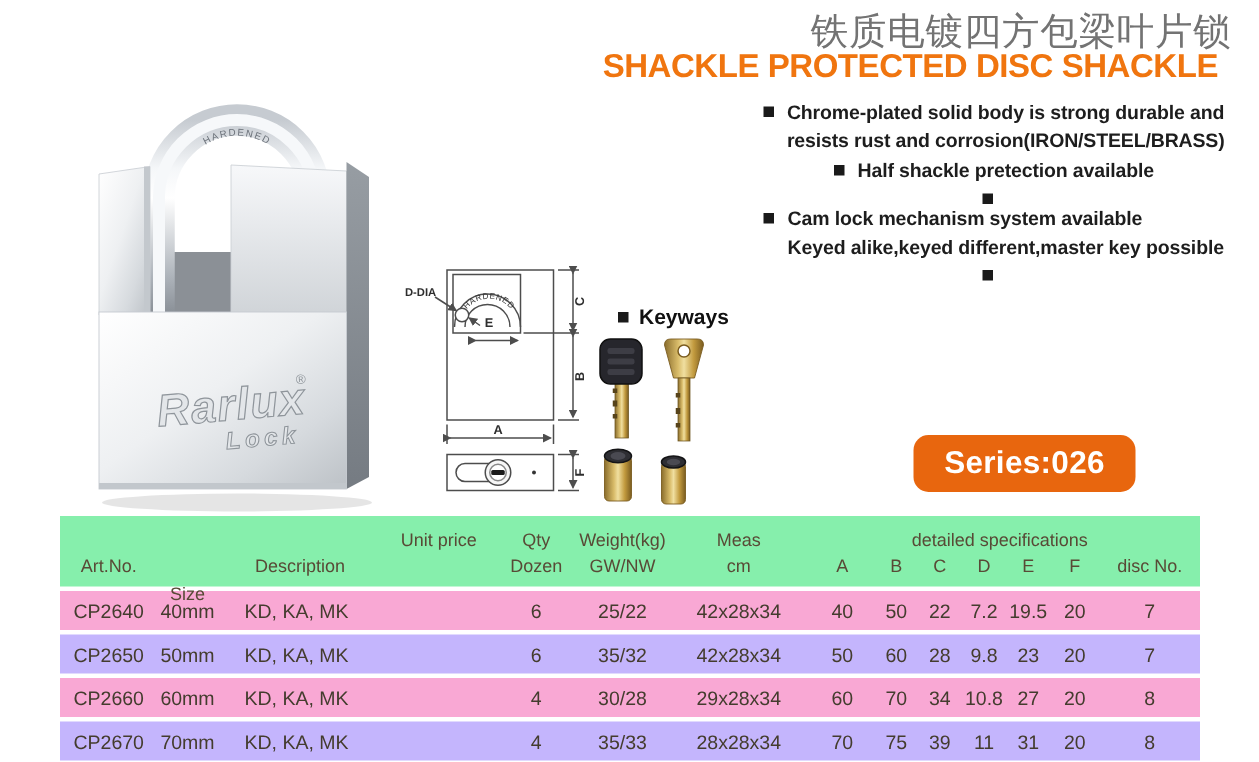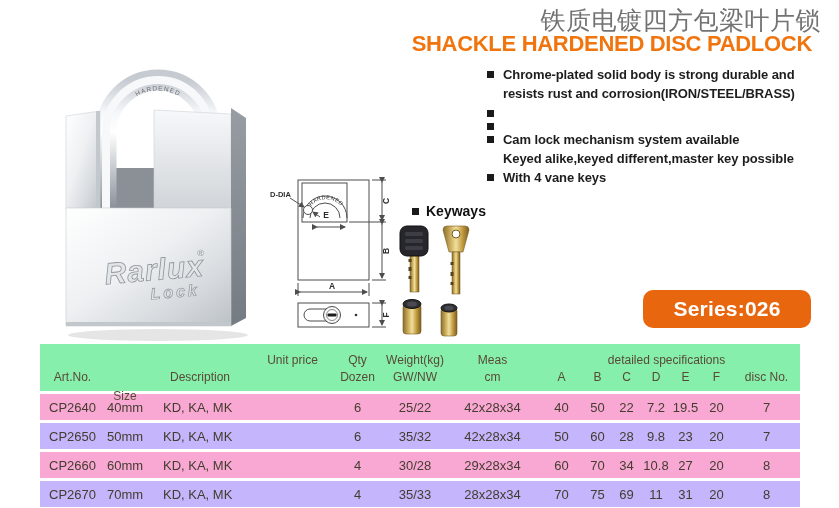--- a/index.html
+++ b/index.html
@@ -15,37 +15,37 @@
     top:4px; right:18px; font-size:25px; font-weight:400;
     color:#737373; letter-spacing:0.5px; white-space:nowrap;
   }
   .title-en {
     top:31px; right:27px; font-size:22px; font-weight:bold;
     color:#F0750F; letter-spacing:-0.3px; white-space:nowrap;
   }
 
   
   .features { left:486px; top:65px; width:352px; }
-  .feat { display:flex; align-items:flex-start; }
+  .feat { display:flex; align-items:flex-start;justify-content:center; }
   .feat .sq {
     width:7px; height:7px; background:#1a1a1a; flex:0 0 7px;
     margin:6px 9px 0 1px;
   }
   .feat .ft { font-size:13px; font-weight:bold; color:#1d1d1d;
     line-height:19.3px; letter-spacing:-0.1px; }
   .feat .ft div { white-space:nowrap; }
 
   
   .keyways-label { left:412px; top:203px; display:flex; align-items:center; }
   .keyways-label .sq { width:7px; height:7px; background:#1a1a1a; margin-right:7px; }
   .keyways-label span { font-size:14px; font-weight:bold; color:#111; }
 
   
   .series-badge {
-    left:643px; top:290px; width:168px; height:38px;
+    left:609px; top:290px; width:148px; height:38px;
     background:#E8660E; border-radius:10px;
     color:#fff; font-size:21px; font-weight:bold;
     display:flex; align-items:center; justify-content:center;
     letter-spacing:0.2px;
   }
 
   
   .spec-table { left:40px; top:344px; width:760px; }
   .grid {
     display:grid;
@@ -85,48 +85,48 @@
   .padlock-photo { left:50px; top:58px; }
   .dim-diagram  { left:268px; top:150px; }
   .keys-image   { left:393px; top:222px; }
 
   svg text { font-family:"Liberation Sans","DejaVu Sans",sans-serif; }
 </style>
 </head>
 <body>
 
 <div class="abs title-cn">铁质电镀四方包梁叶片锁</div>
-<div class="abs title-en">SHACKLE HARDENED DISC PADLOCK</div>
+<div class="abs title-en">SHACKLE PROTECTED DISC SHACKLE</div>
 
 <div class="abs features">
   <div class="feat">
     <span class="sq"></span>
     <div class="ft">
       <div>Chrome-plated solid body is strong durable and</div>
       <div>resists rust and corrosion(IRON/STEEL/BRASS)</div>
     </div>
   </div>
   <div class="feat">
     <span class="sq"></span>
+    <div class="ft">
+        <div>Half shackle pretection available</div>
+      </div>
   </div>
   <div class="feat">
     <span class="sq"></span>
   </div>
   <div class="feat">
     <span class="sq"></span>
     <div class="ft">
       <div>Cam lock mechanism system available</div>
       <div>Keyed alike,keyed different,master key possible</div>
     </div>
   </div>
   <div class="feat">
     <span class="sq"></span>
-    <div class="ft">
-        <div>With 4 vane keys</div>
-      </div>
   </div>
 </div>
 
 <svg class="abs padlock-photo" width="215" height="285" viewBox="0 0 215 285">
   <defs>
     <linearGradient id="gSh" x1="0" y1="0" x2="0" y2="1">
       <stop offset="0" stop-color="#c6cbd1"></stop>
         <stop offset="0.25" stop-color="#f5f7f9"></stop>
       <stop offset="0.4" stop-color="#ffffff"></stop>
         <stop offset="0.8" stop-color="#aeb4bb"></stop>
@@ -346,19 +346,19 @@
   <div class="trow grid dark">
     <div>CP2670</div>
     <div>70mm</div>
     <div class="desc">KD, KA, MK</div>
     <div></div>
     <div>4</div>
     <div>35/33</div>
     <div>28x28x34</div>
     <div>70</div>
     <div>75</div>
-    <div>69</div>
+    <div>39</div>
     <div>11</div>
     <div>31</div>
     <div>20</div>
     <div>8</div>
   </div>
 </div>
 
 </body></html>

